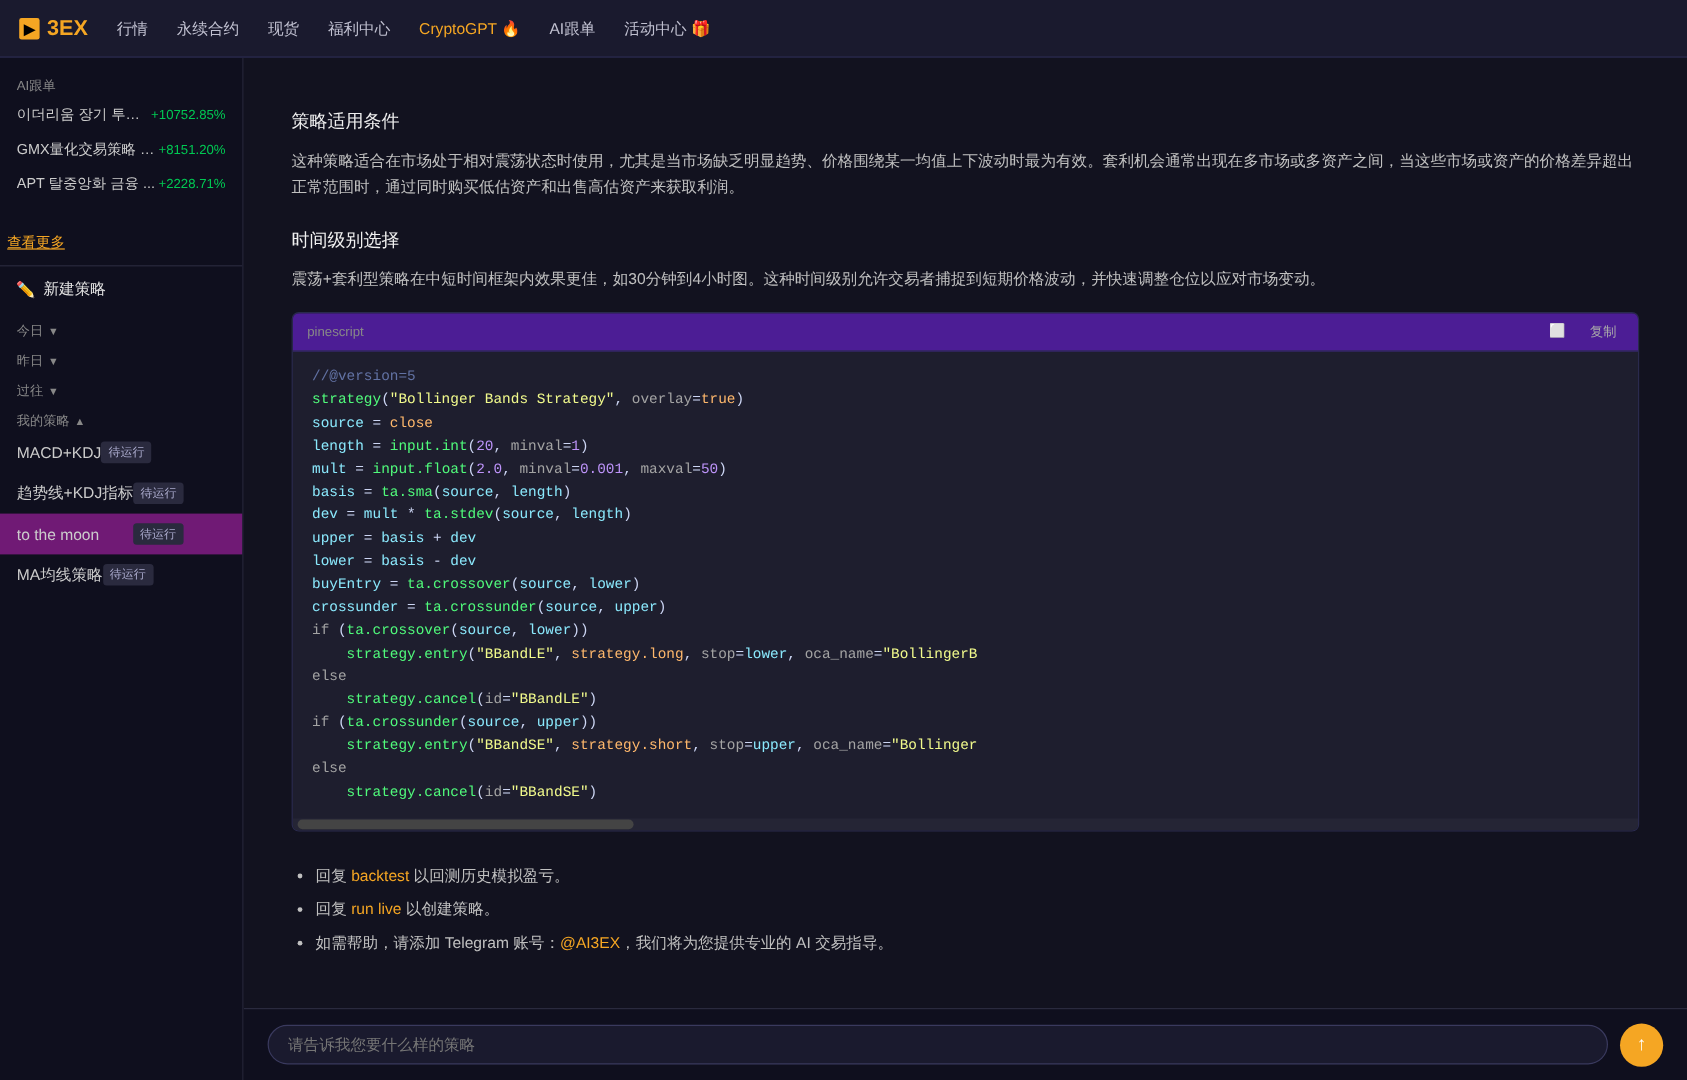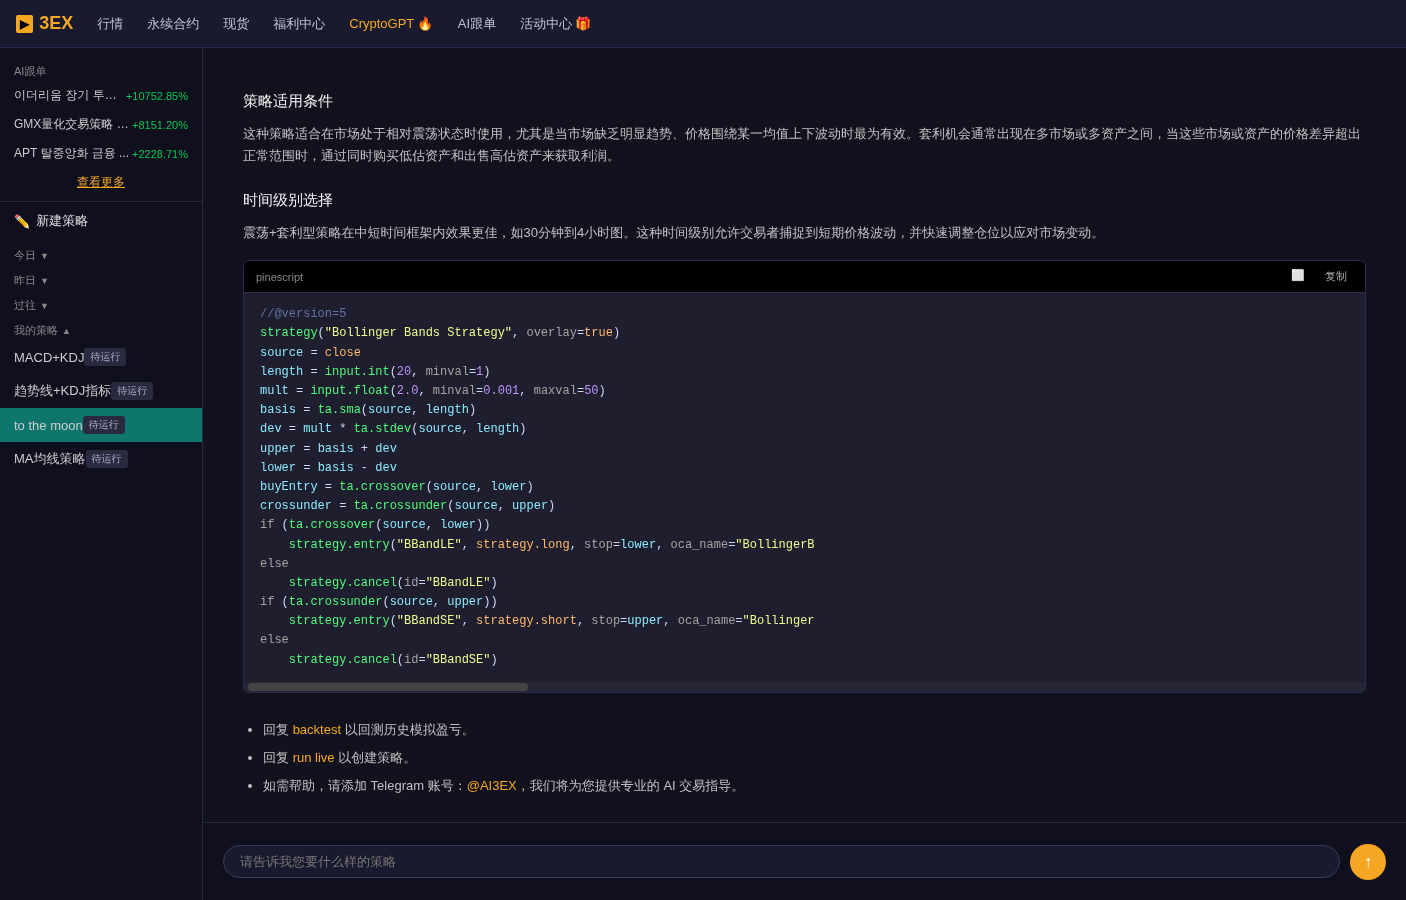--- a/index.html
+++ b/index.html
@@ -70,24 +70,24 @@
       justify-content: space-between;
       align-items: center;
       font-size: 12px;
       cursor: pointer;
     }
     .trending-name { color: #ccc; flex: 1; overflow: hidden; text-overflow: ellipsis; white-space: nowrap; }
     .trending-gain { color: #00c853; font-size: 11px; }
     .show-more {
       color: #f5a623;
       font-size: 12px;
-      text-align: center;
       padding: 6px;
       cursor: pointer;
       text-decoration: underline;
+      margin-top: 20px;
     }
     .new-strategy {
       display: flex;
       align-items: center;
       gap: 6px;
       padding: 10px 14px;
       font-size: 13px;
       color: #e0e0e0;
       cursor: pointer;
       border-top: 1px solid #2a2a3e;
@@ -104,21 +104,21 @@
     .sidebar-group-label .chevron {
       font-size: 9px;
     }
     .strategy-item {
       padding: 8px 14px;
       display: flex;
       align-items: center;
       font-size: 13px;
       cursor: pointer;
     }
-    .strategy-item.active { background: #0f766e; }
+    .strategy-item.active { background: #701a75; gap: 28px; }
     .strategy-name { color: #ccc; }
     .strategy-badge {
       font-size: 10px;
       padding: 2px 6px;
       border-radius: 3px;
       background: #2a2a3e;
       color: #aaa;
     }
     .strategy-badge.pending { background: #2a2a3e; color: #aaaacc; }
 
@@ -153,21 +153,21 @@
 
     
     .code-container {
       background: #1e1e2e;
       border-radius: 6px;
       margin: 16px 0;
       overflow: hidden;
       border: 1px solid #2a2a4e;
     }
     .code-header {
-      background: #000000;
+      background: #4c1d95;
       padding: 6px 12px;
       display: flex;
       justify-content: space-between;
       align-items: center;
       font-size: 11px;
       color: #888;
       border-bottom: 1px solid #2a2a4e;
     }
     .code-actions {
       display: flex;
@@ -228,21 +228,21 @@
     .bullet-highlight { color: #f5a623; }
 
     
     .chat-input-bar {
       border-top: 1px solid #2a2a3e;
       background: #0f0f1e;
       padding: 10px 20px;
       display: flex;
       align-items: center;
       gap: 10px;
-      height: 78px;
+      height: 60px;
       flex-shrink: 0;
     }
     .chat-input {
       flex: 1;
       background: #1a1a2e;
       border: 1px solid #3a3a5e;
       border-radius: 20px;
       padding: 8px 16px;
       color: #888;
       font-size: 13px;

